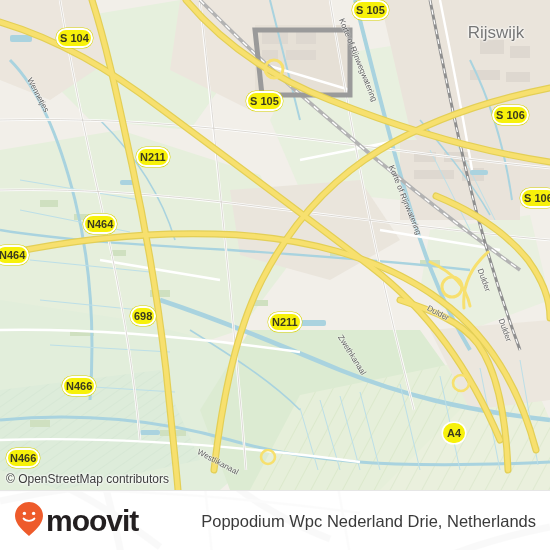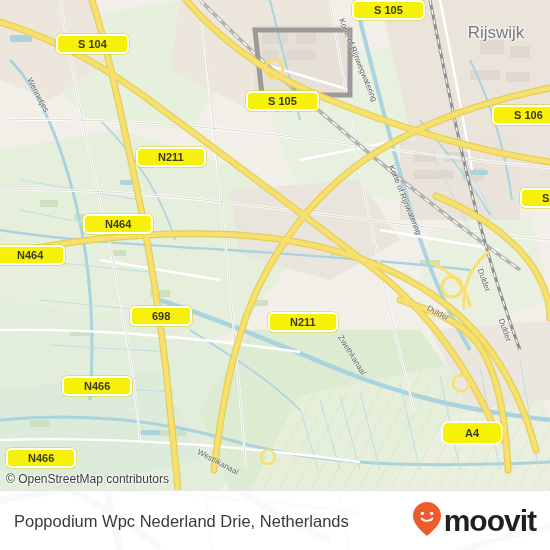--- a/index.html
+++ b/index.html
@@ -4,22 +4,22 @@
 <style>
   html,body{margin:0;padding:0;}
   body{width:550px;height:550px;background:#fff;font-family:"Liberation Sans",sans-serif;overflow:hidden;}
   #app{position:relative;width:550px;height:550px;overflow:hidden;}
 
   
   #map{position:absolute;left:0;top:0;width:550px;height:490px;overflow:hidden;background:#f2efe9;}
   #map svg{position:absolute;left:0;top:0;}
 
   
-  .shield{position:absolute;background:#f7f10a;border:2px solid #fff;border-radius:5px;
-          color:#3a3a20;font-weight:bold;font-size:11px;line-height:14px;padding:1px 20px;
+  .shield{position:absolute;background:#f7f10a;border:2px solid #fff;border-radius:10px;
+          color:#3a3a20;font-weight:bold;font-size:11px;line-height:14px;padding:1px 2px;
           white-space:nowrap;box-shadow:0 0 0 0.5px #d8d400;font-family:"Liberation Sans",sans-serif;}
   .shield.motor{background:#f7f10a;border-color:#f7f10a;box-shadow:0 0 0 1.5px #fff;}
 
   
   .plabel{position:absolute;color:#777;font-size:17px;white-space:nowrap;
           text-shadow:0 0 3px #fff,0 0 3px #fff,0 0 2px #fff;font-family:"Liberation Sans",sans-serif;}
   .wlabel{position:absolute;color:#5b5b5b;font-size:8px;white-space:nowrap;
           text-shadow:0 0 2px #fff,0 0 2px #fff;font-family:"Liberation Sans",sans-serif;}
   .rlabel{position:absolute;color:#666;font-size:8px;white-space:nowrap;
           text-shadow:0 0 2px #fff,0 0 2px #fff;font-family:"Liberation Sans",sans-serif;}
@@ -219,21 +219,21 @@
     <div class="wlabel" style="left:358px;top:60px;transform:translate(-50%,-50%) rotate(68deg);">Korte of Rijnwegwatering</div>
     <div class="wlabel" style="left:405px;top:200px;transform:translate(-50%,-50%) rotate(68deg);">Korte of Rijnwatering</div>
     <div class="wlabel" style="left:352px;top:355px;transform:translate(-50%,-50%) rotate(58deg);">Zwethkanaal</div>
     <div class="wlabel" style="left:218px;top:462px;transform:translate(-50%,-50%) rotate(28deg);">Westlikanaal</div>
 
     <div class="rlabel" style="left:484px;top:280px;transform:translate(-50%,-50%) rotate(70deg);">Dulder</div>
     <div class="rlabel" style="left:438px;top:313px;transform:translate(-50%,-50%) rotate(28deg);">Dulder</div>
     <div class="rlabel" style="left:505px;top:330px;transform:translate(-50%,-50%) rotate(70deg);">Dulder</div>
 
     <div class="shield" style="left:352px;top:0px;">S 105</div>
-    <div class="shield" style="left:56px;top:34px;">S 104</div>
+    <div class="shield" style="left:56px;top:28px;">S 104</div>
     <div class="shield" style="left:246px;top:91px;">S 105</div>
     <div class="shield" style="left:492px;top:105px;">S 106</div>
     <div class="shield" style="left:136px;top:147px;">N211</div>
     <div class="shield" style="left:520px;top:188px;">S 106</div>
     <div class="shield" style="left:83px;top:214px;">N464</div>
     <div class="shield" style="left:-5px;top:245px;">N464</div>
     <div class="shield" style="left:130px;top:306px;">698</div>
     <div class="shield" style="left:268px;top:312px;">N211</div>
     <div class="shield" style="left:62px;top:376px;">N466</div>
     <div class="shield motor" style="left:443px;top:423px;">A4</div>
@@ -254,27 +254,27 @@
         <path d="M0,500 C70,485 140,477 215,479"></path>
       </g>
       <g fill="none" stroke="#e2e2e2" stroke-width="2.4">
         <path d="M200,438 C208,508 216,588 224,668"></path>
         <path d="M330,438 C340,498 352,568 366,638"></path>
         <path d="M0,490 C120,486 240,496 360,512"></path>
       </g>
     </svg>
 
     <div id="footer-inner">
-      <div id="place-title">Poppodium Wpc Nederland Drie, Netherlands</div>
       <div id="brand">
         <span>
           <svg width="30" height="36" viewBox="0 0 30 36" aria-hidden="true">
             <path d="M15 1 C7.3 1 1 7.2 1 14.9 C1 23.4 10.3 30.4 15 35 C19.7 30.4 29 23.4 29 14.9 C29 7.2 22.7 1 15 1 Z" fill="#ee5b2b"></path>
             <circle cx="10.4" cy="12.4" r="1.7" fill="#ffffff"></circle>
             <circle cx="19.6" cy="12.4" r="1.7" fill="#ffffff"></circle>
             <path d="M9.6 17.6 C11.4 20.6 18.6 20.6 20.4 17.6" stroke="#ffffff" stroke-width="1.9" fill="none" stroke-linecap="round"></path>
           </svg>
         </span>
         <span id="brand-word">moovit</span>
       </div>
+      <div id="place-title">Poppodium Wpc Nederland Drie, Netherlands</div>
     </div>
   </div>
 </div>
 
 </body></html>

